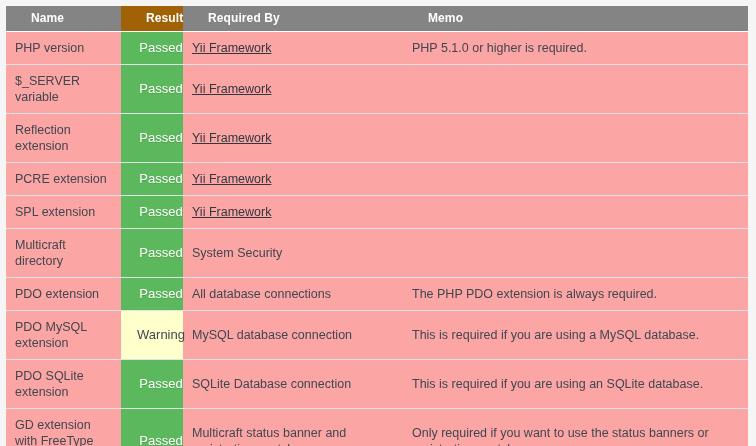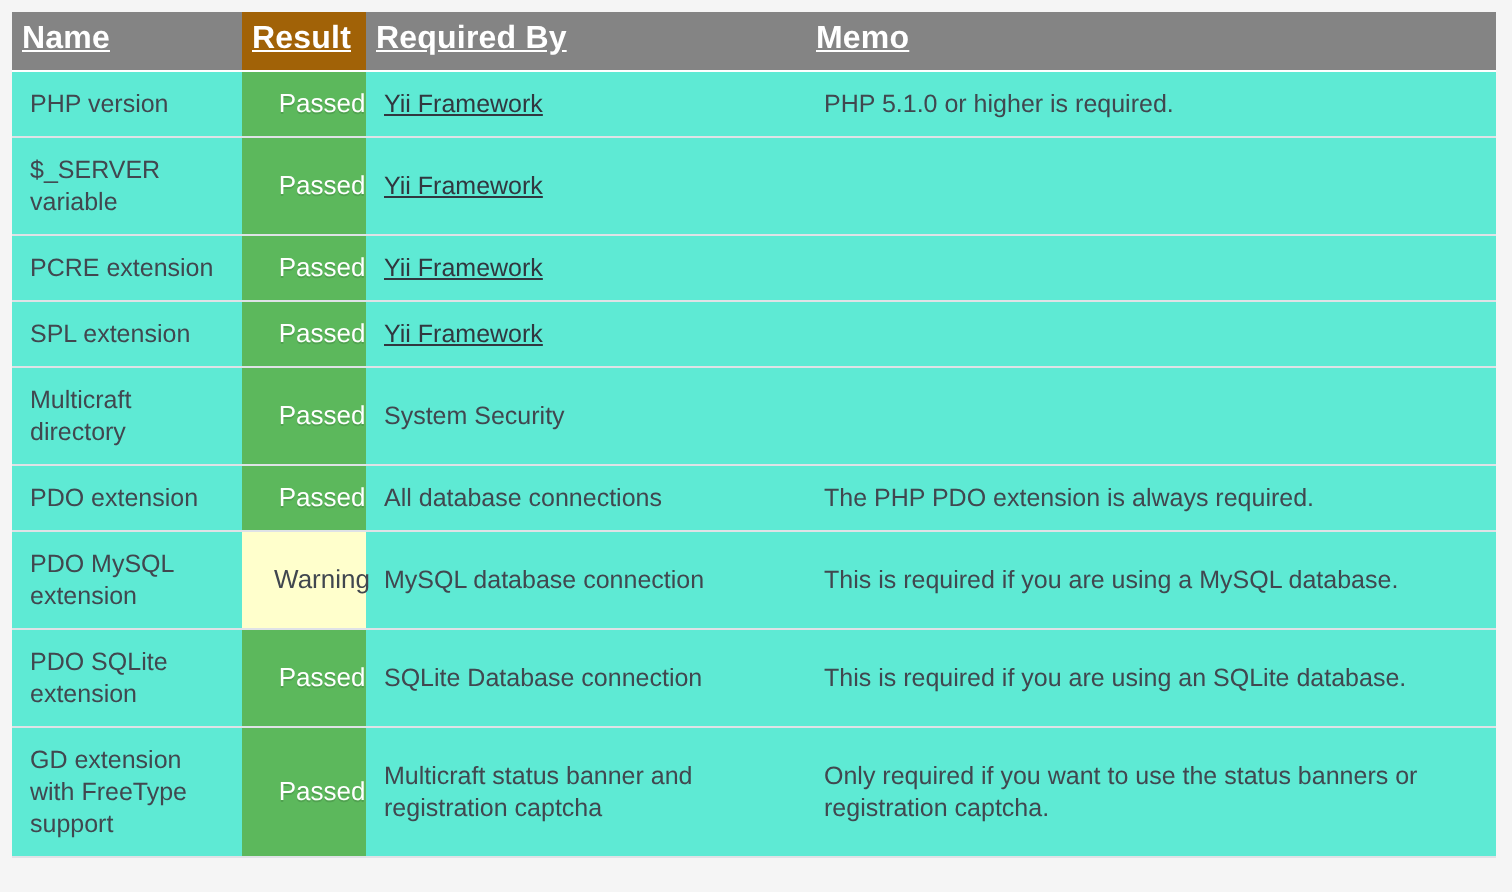--- a/index.html
+++ b/index.html
@@ -20,32 +20,31 @@
   }
   table.req-table {
     border-collapse: collapse;
     width: 742px;
     table-layout: fixed;
     background: #edeff2;
   }
   table.req-table thead th {
     background: #848484;
     color: #ffffff;
-    font-size: 16px;
+    font-size: 12px;
     font-weight: bold;
     text-align: left;
-    padding: 5px 9px 6px 5px;
+    padding: 5px 9px 6px 25px;
     height: 14px;
     vertical-align: middle;
     border: none;
     letter-spacing: 0.1px;
-    text-decoration: underline;
   }
   table.req-table tbody td {
-    background: #5eead4;
+    background: #fca5a5;
     color: #41474f;
     font-size: 12.5px;
     padding: 8px 9px 8px 9px;
     vertical-align: middle;
     border-top: 1px solid #ffffff;
     border-bottom: 1px solid #dfe2e6;
     line-height: 16px;
   }
   
   col.c-name   { width: 115px; }
@@ -117,20 +116,28 @@
         </tr>
         <tr>
           <td class="cell-name">$_SERVER variable</td>
           <td class="cell-result passed" style="background: rgb(92, 184, 92);">
             <div class="result-chip" style="color: rgb(255, 255, 255);">Passed</div>
           </td>
           <td class="cell-reqby"><a class="reqby-link" href="#">Yii Framework</a></td>
           <td class="cell-memo"></td>
         </tr>
         <tr>
+          <td class="cell-name">Reflection extension</td>
+          <td class="cell-result passed" style="background: rgb(92, 184, 92);">
+            <div class="result-chip" style="color: rgb(255, 255, 255);">Passed</div>
+          </td>
+          <td class="cell-reqby"><a class="reqby-link" href="#">Yii Framework</a></td>
+          <td class="cell-memo"></td>
+        </tr>
+        <tr>
           <td class="cell-name">PCRE extension</td>
           <td class="cell-result passed" style="background: rgb(92, 184, 92);">
             <div class="result-chip" style="color: rgb(255, 255, 255);">Passed</div>
           </td>
           <td class="cell-reqby"><a class="reqby-link" href="#">Yii Framework</a></td>
           <td class="cell-memo"></td>
         </tr>
         <tr>
           <td class="cell-name">SPL extension</td>
           <td class="cell-result passed" style="background: rgb(92, 184, 92);">

